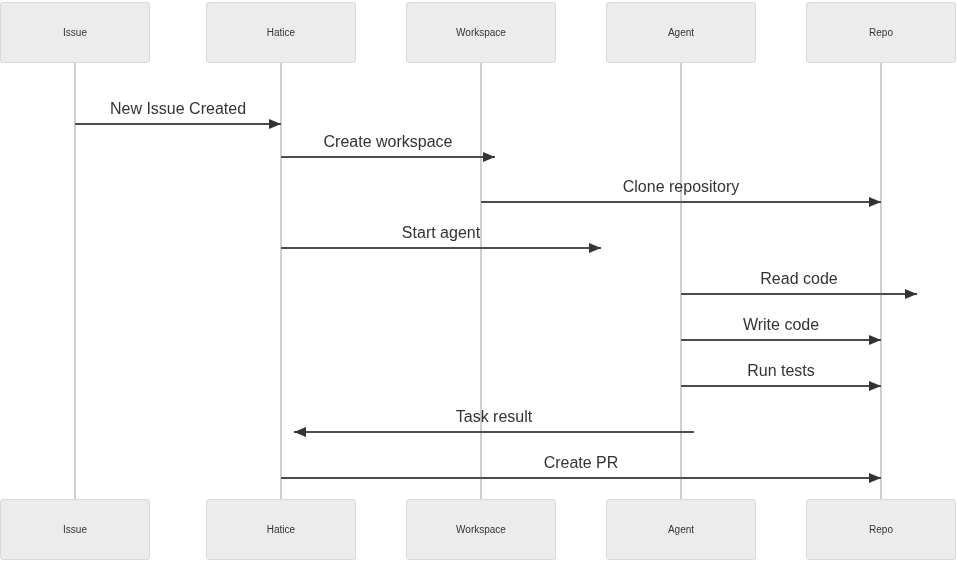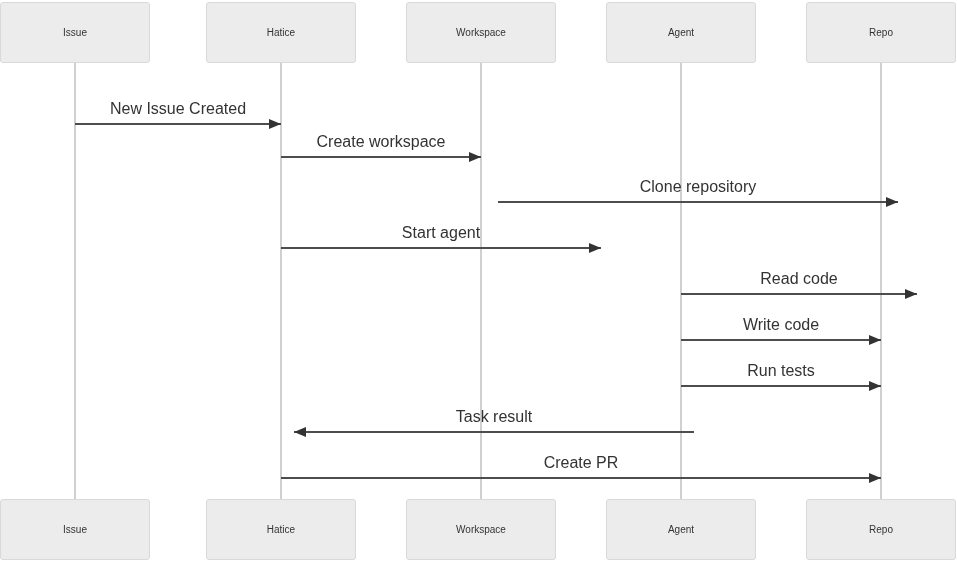--- a/index.html
+++ b/index.html
@@ -107,27 +107,27 @@
   <div class="actor-box" style="left:806px;top:499px;">
     <span>Repo</span>
   </div>
 
   <div class="message" style="left:75px;width:206px;top:99px;">
     <div class="msg-label">New Issue Created</div>
     <div class="msg-line"></div>
     <div class="arrowhead right"></div>
   </div>
 
-  <div class="message" style="left:281px;width:200px;top:132px;">
+  <div class="message" style="left:281px;width:200px;top:132px;padding-left:14px;">
     <div class="msg-label">Create workspace</div>
     <div class="msg-line"></div>
     <div class="arrowhead right"></div>
   </div>
 
-  <div class="message" style="left:498px;width:400px;top:177px;">
+  <div class="message" style="left:481px;width:400px;top:177px;">
     <div class="msg-label">Clone repository</div>
     <div class="msg-line"></div>
     <div class="arrowhead right"></div>
   </div>
 
   <div class="message" style="left:281px;width:320px;top:223px;">
     <div class="msg-label">Start agent</div>
     <div class="msg-line"></div>
     <div class="arrowhead right"></div>
   </div>

